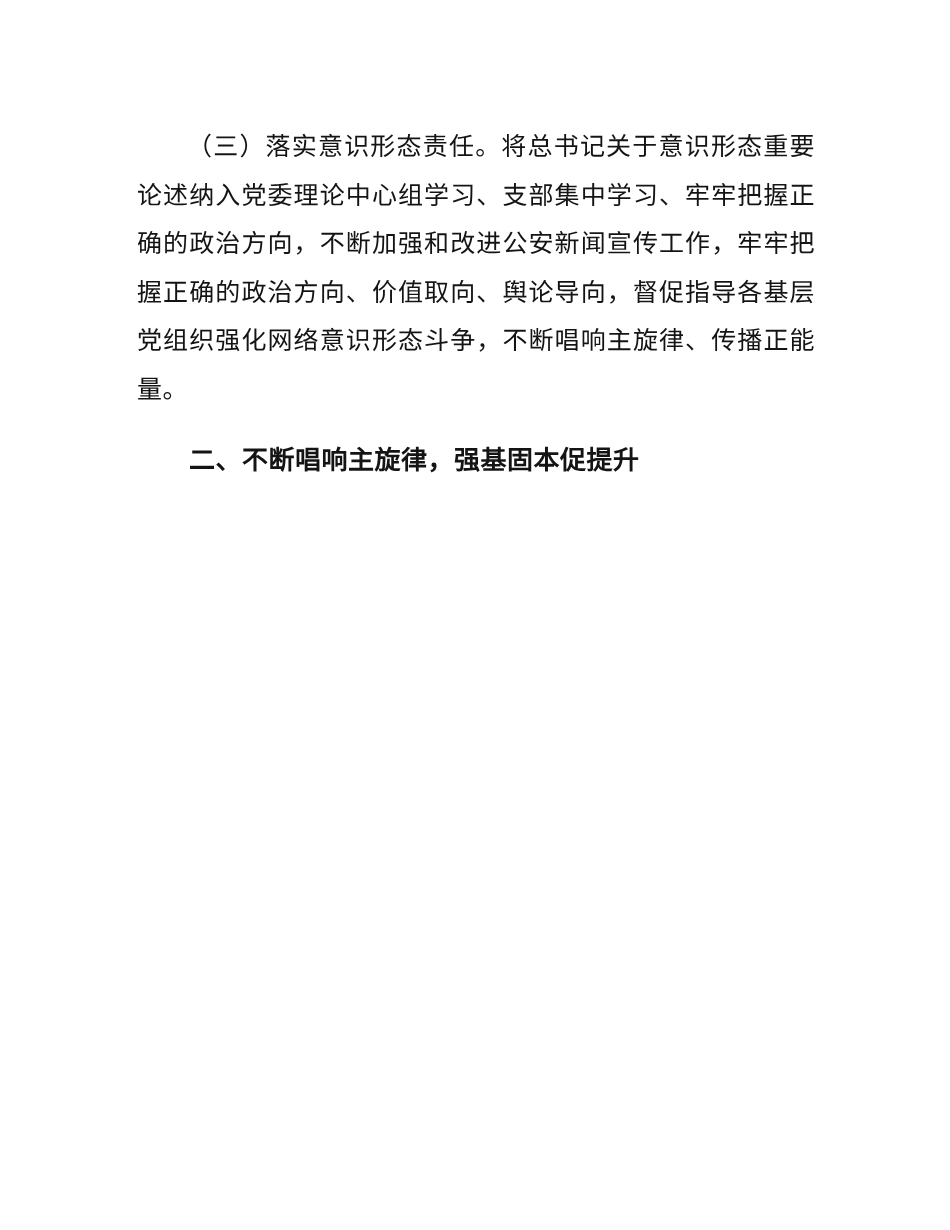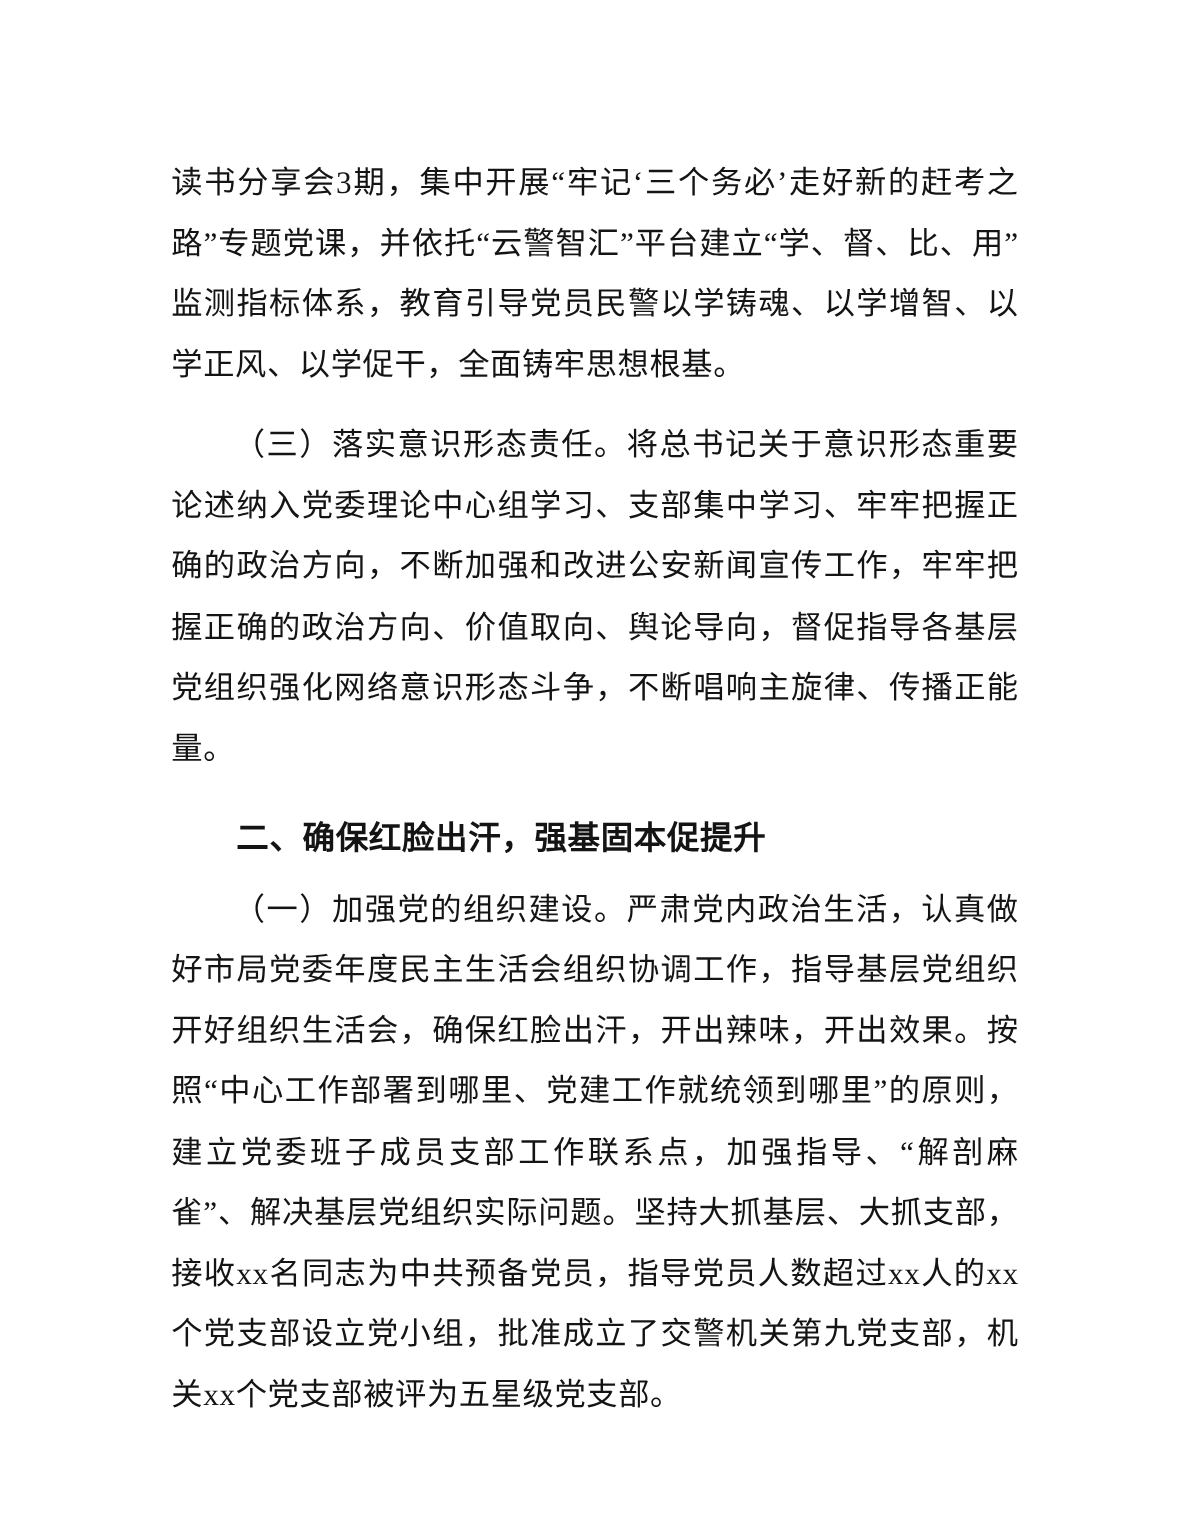--- a/index.html
+++ b/index.html
@@ -41,20 +41,18 @@
     color: #141414;
     text-indent: 2em;
     margin: 22px 0 10px 0;
     letter-spacing: 0.5px;
   }
 </style>
 </head>
 <body>
 
 <div class="page">
-  <p class="body-para no-indent">读书分享会3期，集中开展“牢记‘三个务必’走好新的赶考之路”专题党课，并依托“云警智汇”平台建立“学、督、比、用”监测指标体系，教育引导党员民警以学铸魂、以学增智、以学正风、以学促干，全面铸牢思想根基。</p>
 
   <p class="body-para indent">（三）落实意识形态责任。将总书记关于意识形态重要论述纳入党委理论中心组学习、支部集中学习、牢牢把握正确的政治方向，不断加强和改进公安新闻宣传工作，牢牢把握正确的政治方向、价值取向、舆论导向，督促指导各基层党组织强化网络意识形态斗争，不断唱响主旋律、传播正能量。</p>
 
-  <h2 class="section-heading">二、确保红脸出汗，强基固本促提升</h2>
+  <h2 class="section-heading">二、不断唱响主旋律，强基固本促提升</h2>
 
-  <p class="body-para indent">（一）加强党的组织建设。严肃党内政治生活，认真做好市局党委年度民主生活会组织协调工作，指导基层党组织开好组织生活会，确保红脸出汗，开出辣味，开出效果。按照“中心工作部署到哪里、党建工作就统领到哪里”的原则，建立党委班子成员支部工作联系点，加强指导、“解剖麻雀”、解决基层党组织实际问题。坚持大抓基层、大抓支部，接收xx名同志为中共预备党员，指导党员人数超过xx人的xx个党支部设立党小组，批准成立了交警机关第九党支部，机关xx个党支部被评为五星级党支部。</p>
 </div>
 
 </body></html>

